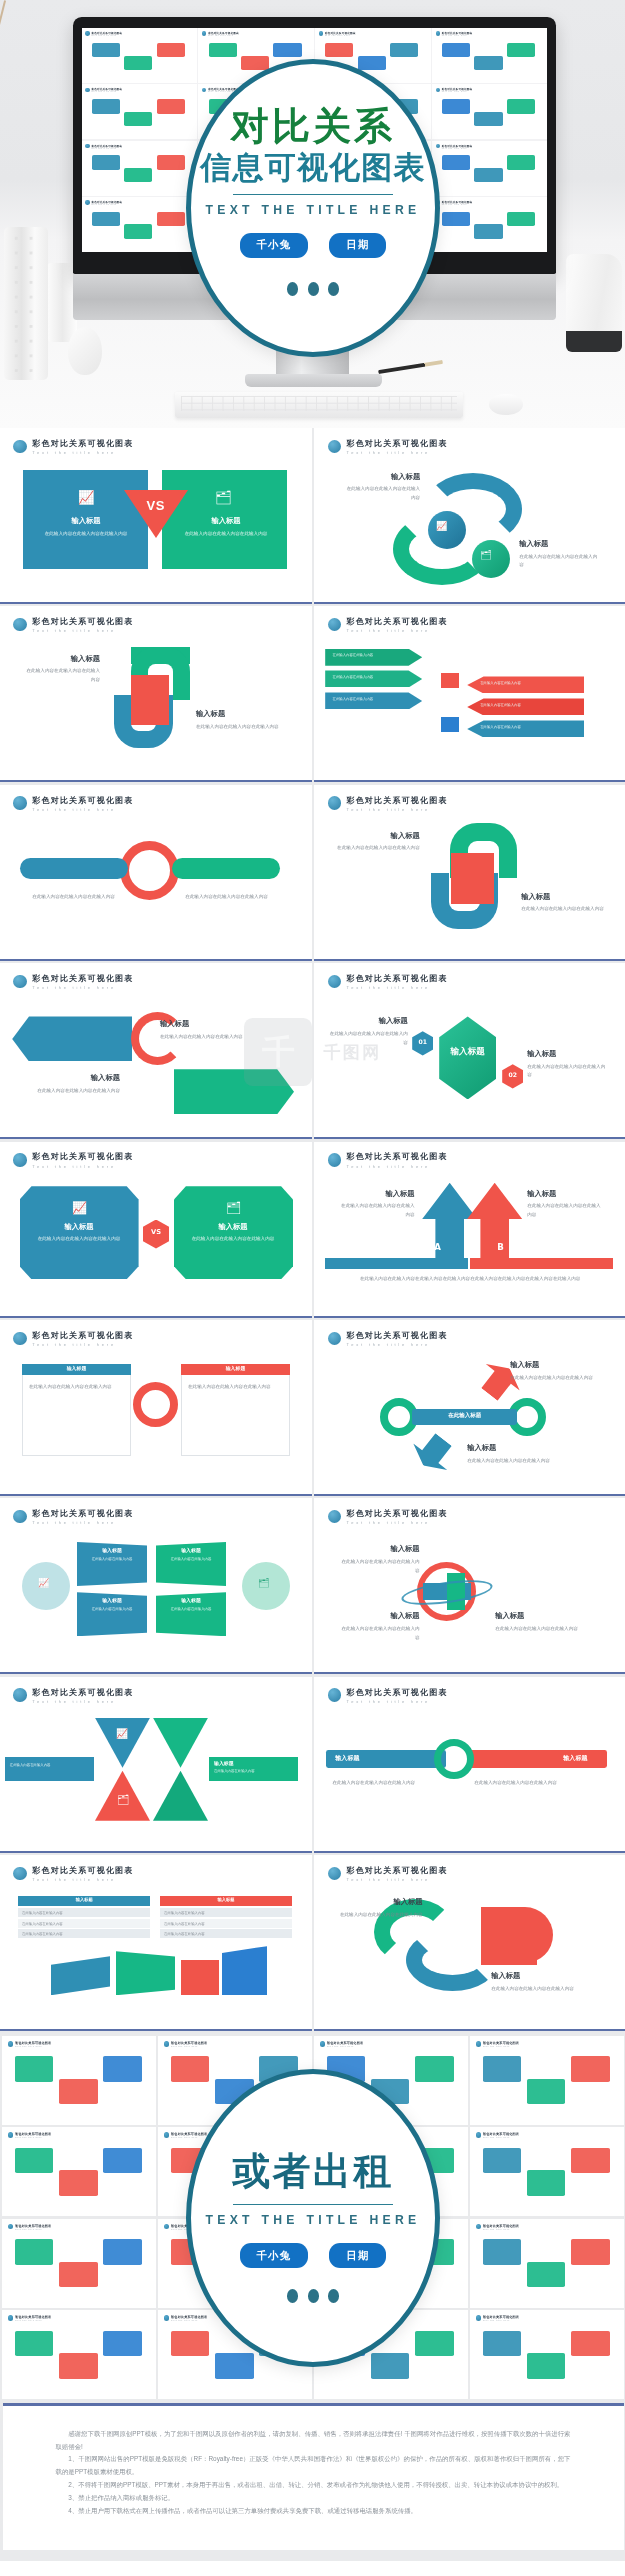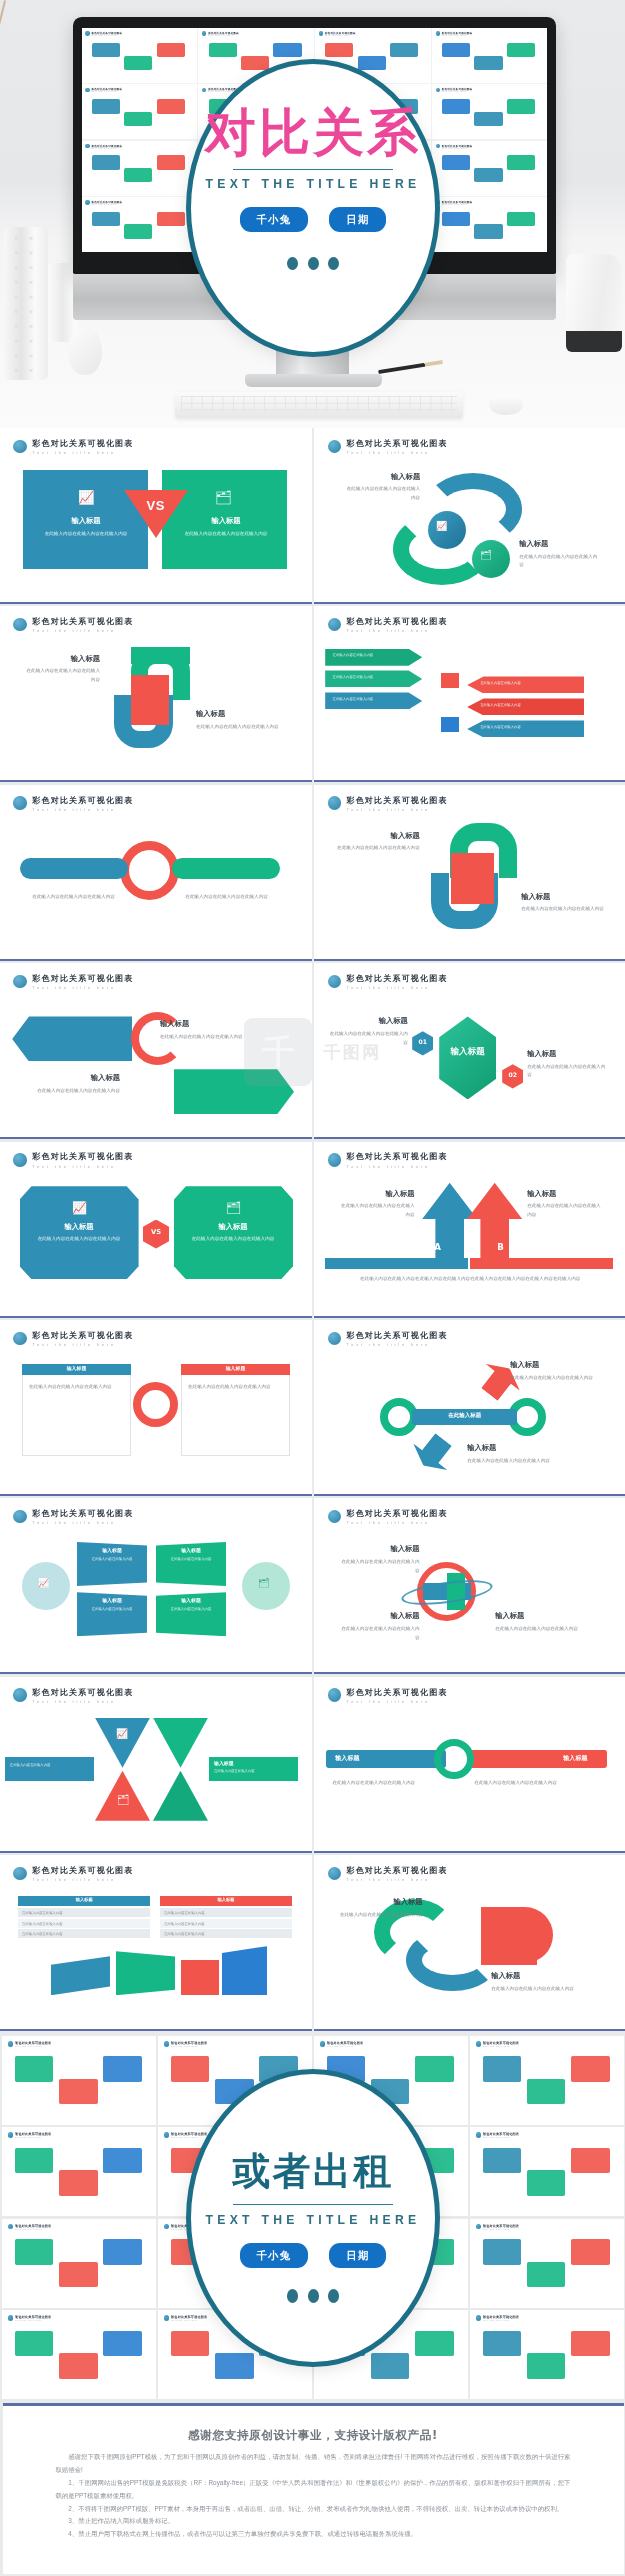--- a/index.html
+++ b/index.html
@@ -139,21 +139,21 @@
     position: absolute; left: 50%; top: 59px; margin-left: -127px;
     width: 254px; height: 298px;
     background: #fff;
     border: 5.5px solid #1d6f88;
     border-radius: 50%;
     z-index: 40;
     display: flex; flex-direction: column; align-items: center;
     padding-top: 43px;
     box-shadow: 0 3.7px 16px rgba(0,0,0,.10);
   }
-  .tb-cn1 { font-size: 51px; font-weight: 700; color:#ec4899; letter-spacing: 3.1px;
+  .tb-cn1 { font-size: 38px; font-weight: 700; color:#15803d; letter-spacing: 3.1px;
     line-height: 1; font-family:"DejaVu Sans","Liberation Sans",sans-serif; }
   .tb-cn2 { font-size: 31px; font-weight: 700; color:#1f7d95; letter-spacing: 1.2px;
     margin-top: 7.3px; line-height: 1; font-family:"DejaVu Sans","Liberation Sans",sans-serif; }
   .tb-rule { width: 160px; height: 1.2px; background:#2b7f93; margin: 11px 0 7.3px; }
   .tb-en { font-size: 12.2px; color:#2e6f82; letter-spacing: 4.3px; font-weight:600; }
   .tb-btns { display:flex; gap: 21px; margin-top: 16px; }
   .tb-btn {
     background:#1271c4; color:#fff; border-radius: 11px;
     font-size: 10.4px; font-weight:700; padding: 5.5px 17px; letter-spacing:1.2px;
   }
@@ -495,20 +495,21 @@
     </div>
   </div>
   <div class="stand"></div>
   <div class="stand-foot"></div>
   <div class="pencil"></div>
   <div class="keyboard"></div>
   <div class="mouse"></div>
 
   <div class="title-badge">
     <div class="tb-cn1">对比关系</div>
+    <div class="tb-cn2">信息可视化图表</div>
     <div class="tb-rule"></div>
     <div class="tb-en">TEXT THE TITLE HERE</div>
     <div class="tb-btns">
       <div class="tb-btn">千小兔</div>
       <div class="tb-btn">日期</div>
     </div>
     <div class="tb-dots">
       <span></span>
       <span></span>
       <span></span>
@@ -1213,21 +1214,20 @@
     <div class="th-dots">
       <span></span>
       <span></span>
       <span></span>
     </div>
   </div>
 </div>
 
 <div class="legal">
   <div class="legal-inner">
-    <h3>感谢您支持原创设计事业，支持设计版权产品!</h3>
     <p class="ind">感谢您下载千图网原创PPT模板，为了您和千图网以及原创作者的利益，请勿复制、传播、销售，否则将承担法律责任! 千图网将对作品进行维权，按照传播下载次数的十倍进行索取赔偿金!</p>
     <p class="ind">1、千图网网站出售的PPT模版是免版税类（RF：Royalty-free）正版受《中华人民共和国著作法》和《世界版权公约》的保护，作品的所有权、版权和著作权归千图网所有，您下载的是PPT模版素材使用权。</p>
     <p class="ind">2、不得将千图网的PPT模版、PPT素材，本身用于再出售，或者出租、出借、转让、分销、发布或者作为礼物供他人使用，不得转授权、出卖、转让本协议或本协议中的权利。</p>
     <p class="ind">3、禁止把作品纳入商标或服务标记。</p>
     <p class="ind">4、禁止用户用下载格式在网上传播作品，或者作品可以让第三方单独付费或共享免费下载、或通过转移电话服务系统传播。</p>
   </div>
 </div>
 
 
 </body></html>

